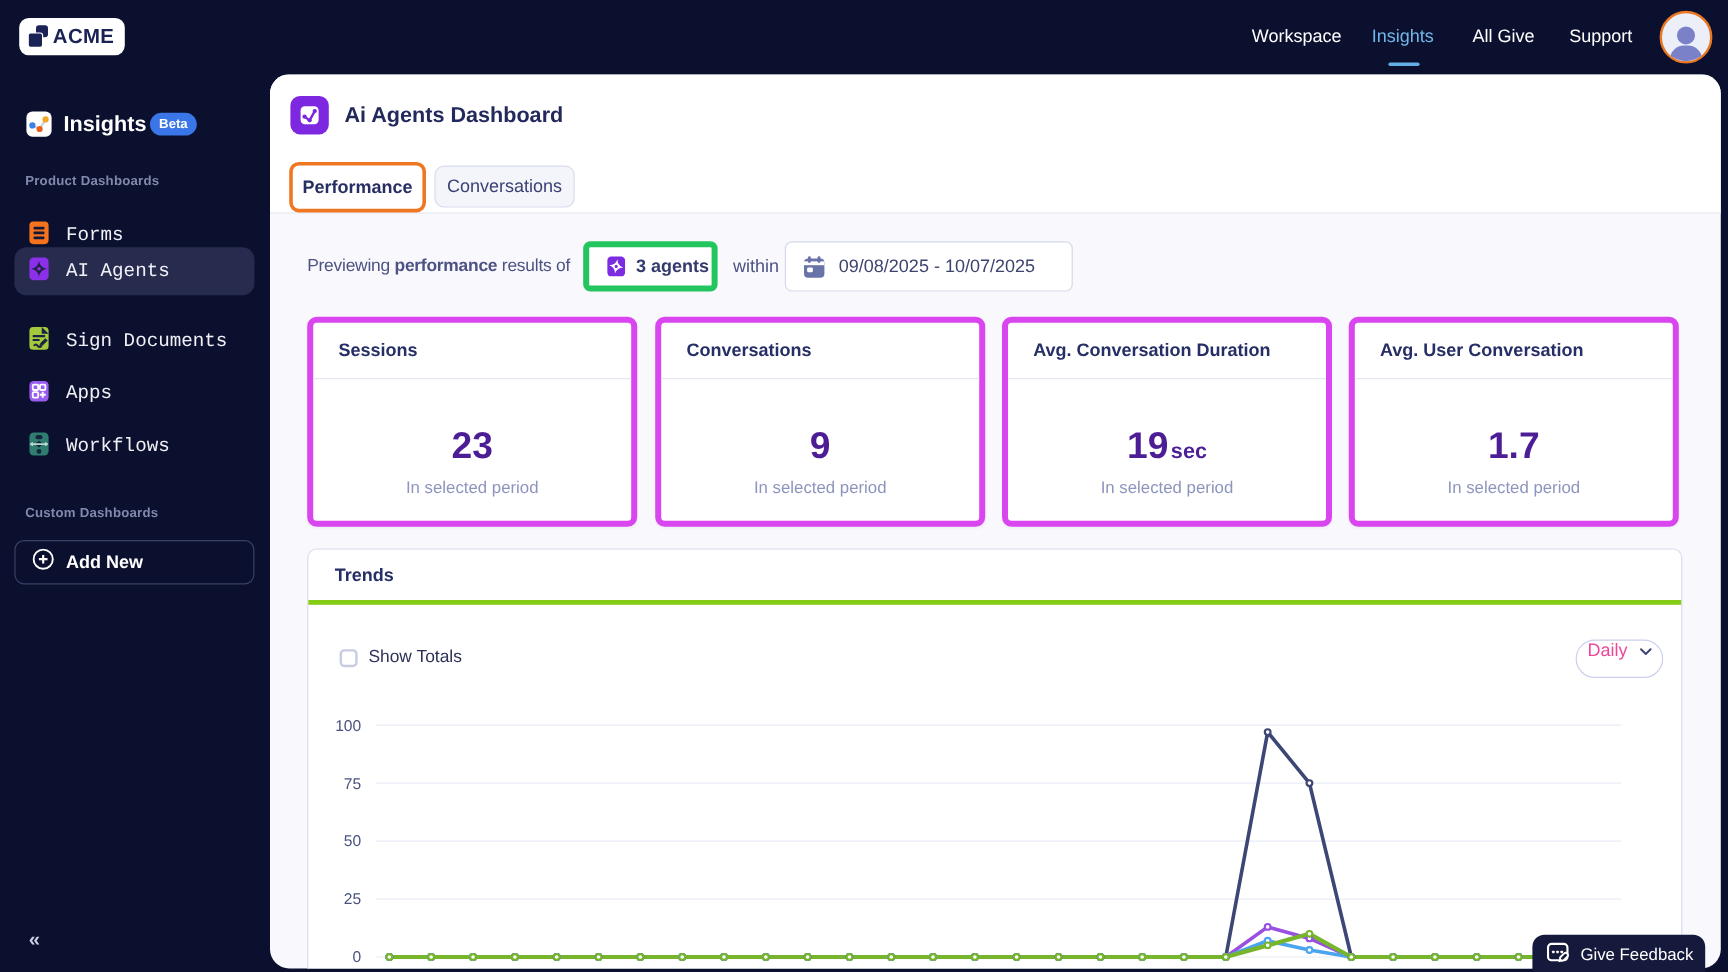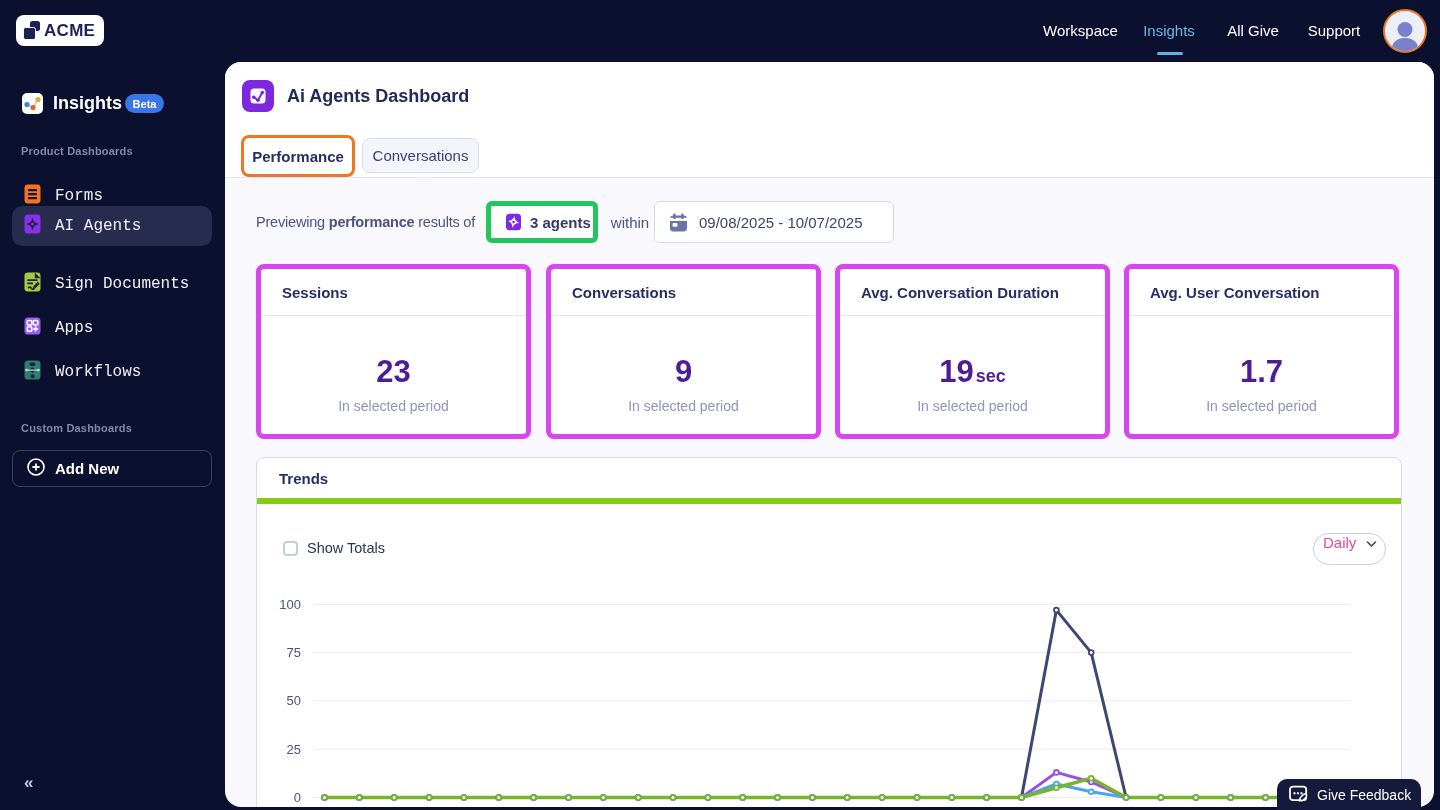--- a/index.html
+++ b/index.html
@@ -53,21 +53,21 @@
 
 
 .scard { position:absolute; top:202px; width:275px; height:175px; background:#fff; border:5px solid #d946ef; border-radius:8px; box-shadow:0 1px 2px rgba(40,50,100,0.04); }
 .scard .h { height:47px; border-bottom:1px solid #e4e7f3; display:flex; align-items:center; padding-left:21px; font-size:15px; font-weight:bold; color:#262e66; }
 .scard .num { margin-top:38px; text-align:center; font-size:31px; font-weight:bold; color:#4c1d95; }
 .scard .num .unit { font-size:18px; margin-left:2px; }
 .scard .sub { margin-top:8px; text-align:center; font-size:14px; color:#8d94bd; }
 
 
 .trends { position:absolute; left:31px; top:395px; width:1146px; height:420px; background:#fff; border:1px solid #d9dcef; border-radius:8px; }
-.trends .h { height:46px; border-bottom:6px solid #84cc16; display:flex; align-items:center; padding-left:22px; font-size:15px; font-weight:bold; color:#262e66; }
+.trends .h { height:46px; border-bottom:4px solid #84cc16; display:flex; align-items:center; padding-left:22px; font-size:15px; font-weight:bold; color:#262e66; }
 .cbx { position:absolute; left:26px; top:83px; width:15px; height:15px; border:2px solid #c6cce2; border-radius:4px; background:#fff; }
 .cbx-label { position:absolute; left:50px; top:82px; font-size:14.5px; color:#2b3158; }
 .daily { position:absolute; left:1056px; top:75px; width:73px; height:32px; background:#fff; border:1px solid #c9cfec; border-radius:16px; display:flex; align-items:flex-start; padding-left:9px; font-size:15px; color:#ec4899; }
 .daily .chev { margin-left:10px; }
 .chart { position:absolute; left:0; top:46px; }
 
 
 .feedback { position:absolute; left:1277px; top:779px; width:144px; height:31px; background:#151a3c; border-radius:10px 10px 0 0; display:flex; align-items:center; padding-left:12px; color:#fff; font-size:14px; }
 .feedback .t { margin-left:8px; }
 </style>

